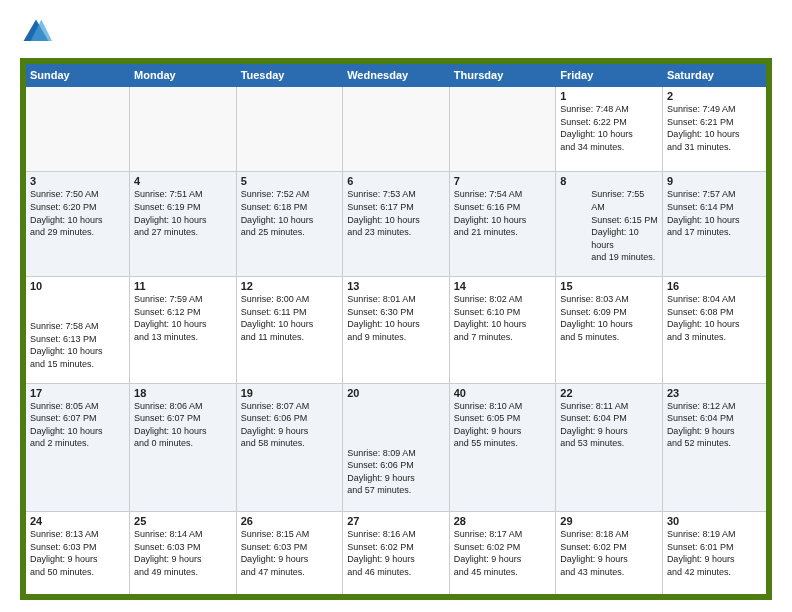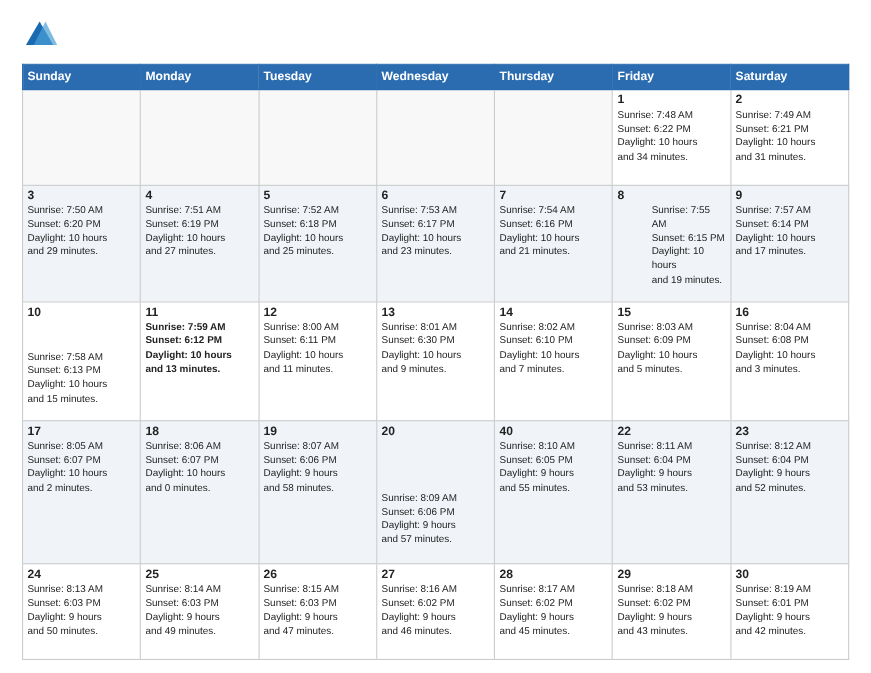--- a/index.html
+++ b/index.html
@@ -55,21 +55,21 @@
       font-weight: 300;
       color: #222;
       line-height: 1.1;
     }
     .location {
       font-size: 14px;
       color: #444;
     }
     .calendar {
       flex: 1;
-      border: 1px solid #4d7c0f;
+      border: 6px solid #4d7c0f;
       border-collapse: collapse;
       width: 100%;
       table-layout: fixed;
     }
     .calendar th {
       background-color: #2b6cb0;
       color: #fff;
       font-size: 11px;
       font-weight: bold;
       padding: 5px 4px;
@@ -212,21 +212,21 @@
         <tr>
           <td>
             <span class="day-num">10</span>
             <div class="day-info" style="white-space: pre-line; margin-top: 28px;">Sunrise: 7:58 AM
 Sunset: 6:13 PM
 Daylight: 10 hours
 and 15 minutes.</div>
           </td>
           <td>
             <span class="day-num">11</span>
-            <div class="day-info" style="white-space: pre-line; font-weight: bold;">Sunrise: 7:59 AM
+            <div class="day-info" style="white-space: pre-line;">Sunrise: 7:59 AM
 Sunset: 6:12 PM
 Daylight: 10 hours
 and 13 minutes.</div>
           </td>
           <td>
             <span class="day-num">12</span>
             <div class="day-info" style="white-space: pre-line;">Sunrise: 8:00 AM
 Sunset: 6:11 PM
 Daylight: 10 hours
 and 11 minutes.</div>

